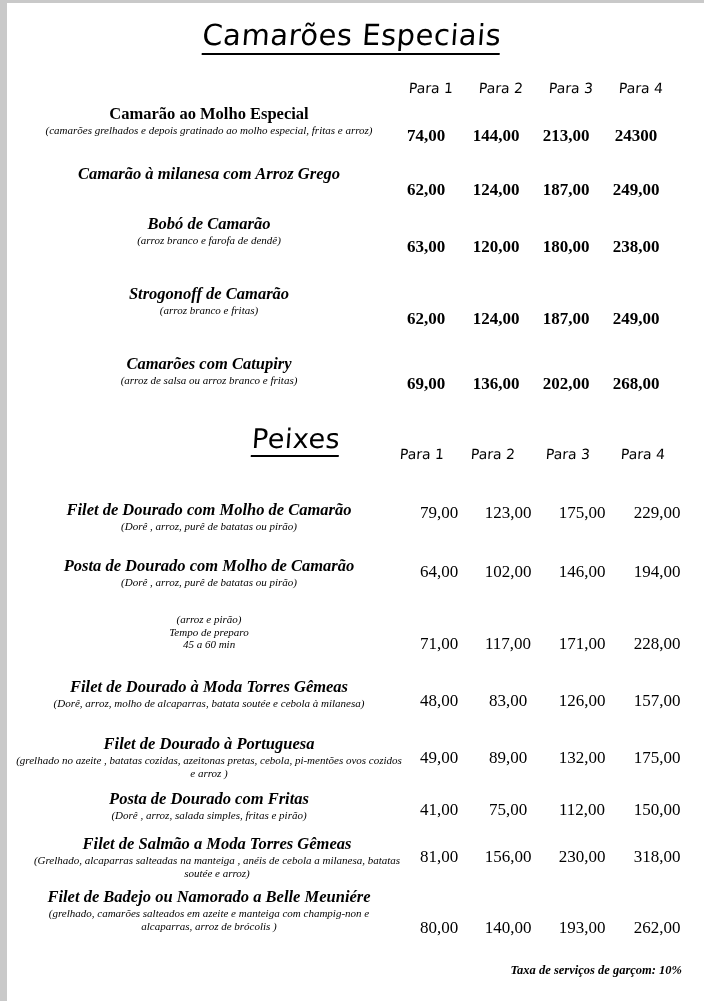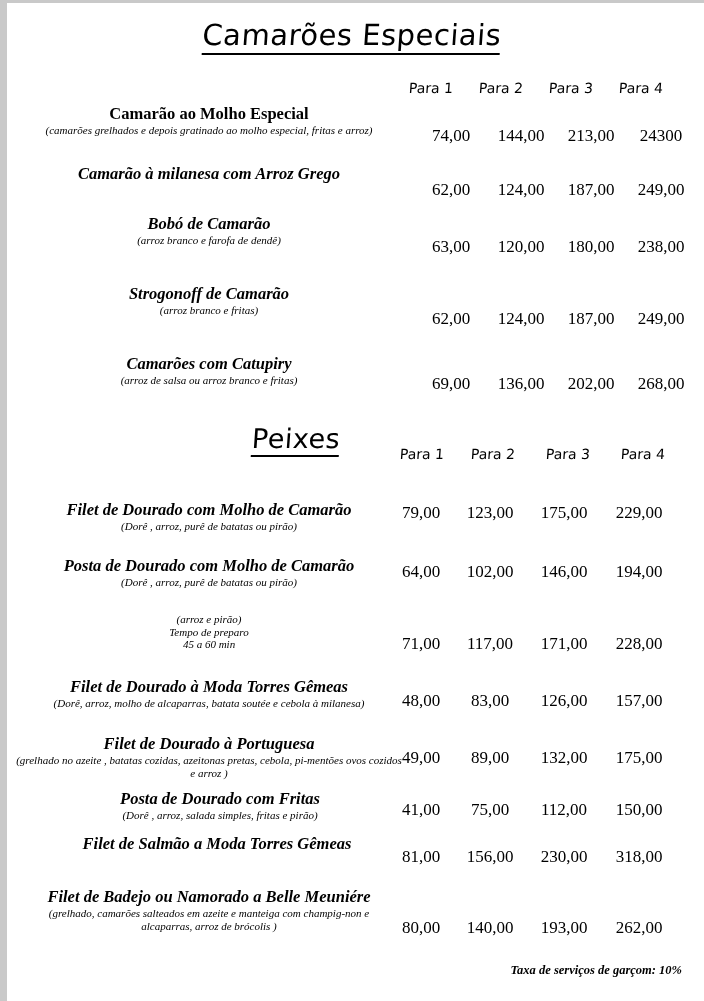--- a/index.html
+++ b/index.html
@@ -129,27 +129,28 @@
     font-size: 17px;
     font-style: normal;
     font-weight: normal;
   }
   .prices span {
     display: block;
     text-align: center;
   }
   
   .sec-camaroes .prices {
-    left: 416px;
+    left: 391px;
     width: 280px;
+    font-weight: bold;
   }
   .sec-camaroes .prices span { width: 70px; }
   
   .sec-peixes .prices {
-    left: 388px;
+    left: 406px;
     width: 288px;
   }
   .sec-peixes .prices span:nth-child(1) { width: 66px; }
   .sec-peixes .prices span:nth-child(2) { width: 72px; }
   .sec-peixes .prices span:nth-child(3) { width: 76px; }
   .sec-peixes .prices span:nth-child(4) { width: 74px; }
 
   
   #footer-note {
     position: absolute;
@@ -315,35 +316,36 @@
     </div>
     <div class="prices" style="top:13px;">
       <span>49,00</span>
       <span>89,00</span>
       <span>132,00</span>
       <span>175,00</span>
     </div>
   </div>
 
   <div class="menu-row sec-peixes" style="top:790px;">
-    <div class="row-text" style="top:0px; left:41px; width:358px;text-align:center;">
+    <div class="row-text" style="top:0px; left:30px; width:358px;text-align:center;">
       <div class="item-name">Posta de Dourado com Fritas</div>
       <div class="item-desc">(Dorê , arroz, salada simples, fritas e pirão)</div>
     </div>
     <div class="prices" style="top:10px;">
       <span>41,00</span>
       <span>75,00</span>
       <span>112,00</span>
       <span>150,00</span>
     </div>
   </div>
 
   <div class="menu-row sec-peixes" style="top:835px;">
     <div class="row-text" style="top:0px; left:30px; width:374px;">
       <div class="item-name">Filet de Salmão a Moda Torres Gêmeas</div>
+      <div class="item-desc">(Grelhado, alcaparras salteadas na manteiga , anéis de cebola a milanesa, batatas soutée e arroz)</div>
     </div>
     <div class="prices" style="top:12px;">
       <span>81,00</span>
       <span>156,00</span>
       <span>230,00</span>
       <span>318,00</span>
     </div>
   </div>
 
   <div class="menu-row sec-peixes" style="top:888px;">

